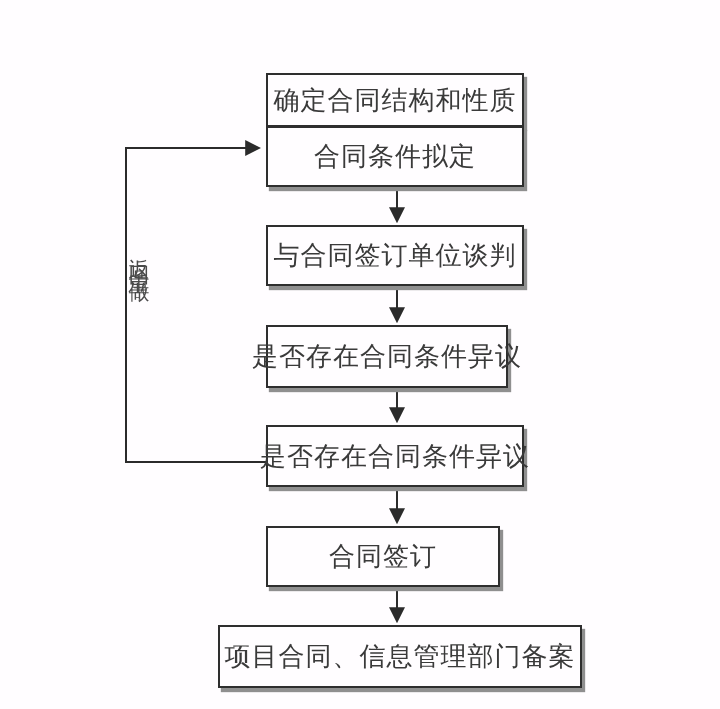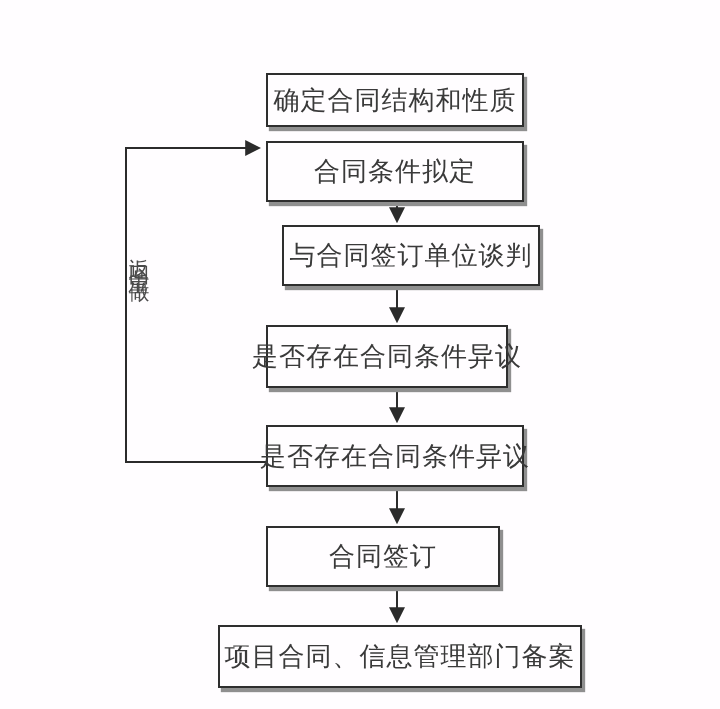--- a/index.html
+++ b/index.html
@@ -21,22 +21,22 @@
     border:2px solid #2e2e2e;
     box-shadow:3px 4px 1px #8f8f8f;
     display:flex;align-items:center;justify-content:center;
     text-align:center;
     font-size:26px;
     color:#3a3a3a;
     letter-spacing:1px;
     white-space:nowrap;
   }
   .box-1{left:266px;top:25px;width:258px;height:54px;margin-top:48px;}
-  .box-2{left:266px;top:126px;width:258px;height:61px;margin-top:15px;}
-  .box-3{left:266px;top:225px;width:258px;height:61px;margin-left:16px;}
+  .box-2{left:266px;top:126px;width:258px;height:61px;}
+  .box-3{left:266px;top:225px;width:258px;height:61px;}
   .box-4{left:266px;top:325px;width:242px;height:63px;}
   .box-5{left:266px;top:425px;width:258px;height:62px;}
   .box-6{left:266px;top:526px;width:234px;height:61px;}
   .box-7{left:218px;top:625px;width:364px;height:63px;}
   .loop-label{
     position:absolute;
     left:128px;top:241px;
     writing-mode:vertical-rl;
     text-orientation:upright;
     font-size:21px;

